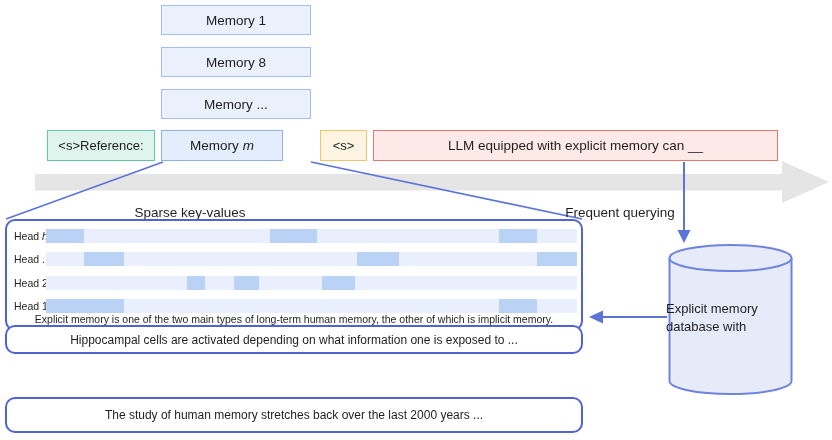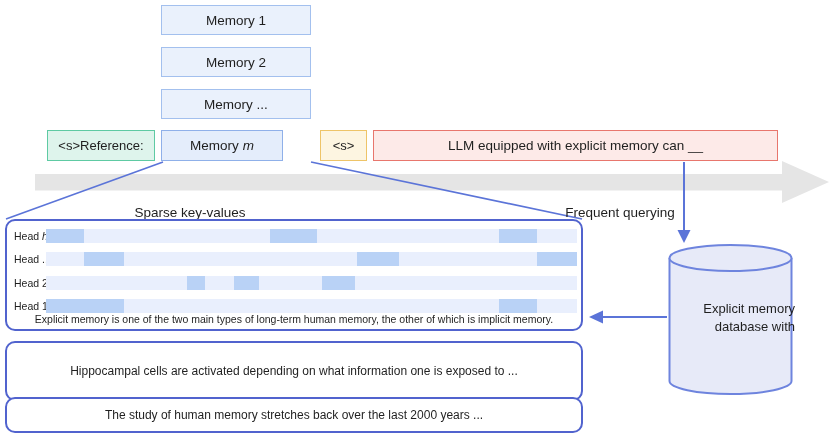--- a/index.html
+++ b/index.html
@@ -20,34 +20,34 @@
   .llmbox{left:373px;top:130px;width:405px;height:31px;background:#fdeae8;border:1.5px solid #e8766d;font-size:13.5px;}
   .tlabel{font-size:13.5px;height:18px;line-height:18px;margin-top:12px;}
   
   .panel{left:5px;width:578px;background:#ffffff;border:2px solid #5163ce;border-radius:10px;}
   .head-row{position:absolute;left:0;width:100%;height:14px;}
   .head-label{position:absolute;left:7px;width:34px;top:0;height:14px;line-height:14px;font-size:10.5px;white-space:nowrap;}
   .head-band{position:absolute;left:39px;top:0;width:531px;height:14px;background:#e9effd;}
   .head-seg{position:absolute;top:0;height:14px;background:#b9d2f6;}
   .caption{position:absolute;left:10px;right:10px;top:92px;text-align:center;font-size:10.5px;}
   .bottombox-text{font-size:12px;}
-  .cyl-text{left:666px;top:300px;width:129px;text-align:right;font-size:13px;line-height:17.5px;}
+  .cyl-text{left:666px;top:300px;width:129px;text-align:left;font-size:13px;line-height:17.5px;}
   i{font-style:italic;}
   svg{display:block;}
 </style>
 </head>
 <body>
 
 <div class="canvas">
 
   <div class="abs ctr membox" style="top:5px">
       <span>Memory 1</span>
     </div>
   <div class="abs ctr membox" style="top:47px">
-      <span>Memory 2</span>
+      <span>Memory 8</span>
     </div>
   <div class="abs ctr membox" style="top:89px">
       <span>Memory ...</span>
     </div>
 
   <div class="abs ctr refbox">
       <span>&lt;s&gt;Reference:</span>
     </div>
   <div class="abs ctr membox-m">
     <span><span>Memory </span><i>m</i></span>
@@ -111,21 +111,21 @@
           <span class="head-label">Head <span>1</span></span>
           <div class="head-band">
             <div class="head-seg" style="left: 0px; width: 78px;"></div>
             <div class="head-seg" style="left: 453px; width: 38px;"></div>
           </div>
         </div>
       </div>
     <div class="caption">Explicit memory is one of the two main types of long-term human memory, the other of which is implicit memory.</div>
   </div>
 
-  <div class="abs ctr panel bottombox-text" style="top:341px;height:60px">
+  <div class="abs ctr panel bottombox-text" style="top:325px;height:29px">
     <span>Hippocampal cells are activated depending on what information one is exposed to ...</span>
   </div>
   <div class="abs ctr panel bottombox-text" style="top:397px;height:36px">
     <span>The study of human memory stretches back over the last 2000 years ...</span>
   </div>
 
   <div class="abs cyl-text">
     <div>Explicit memory</div>
     <div>database with</div>
   </div>

